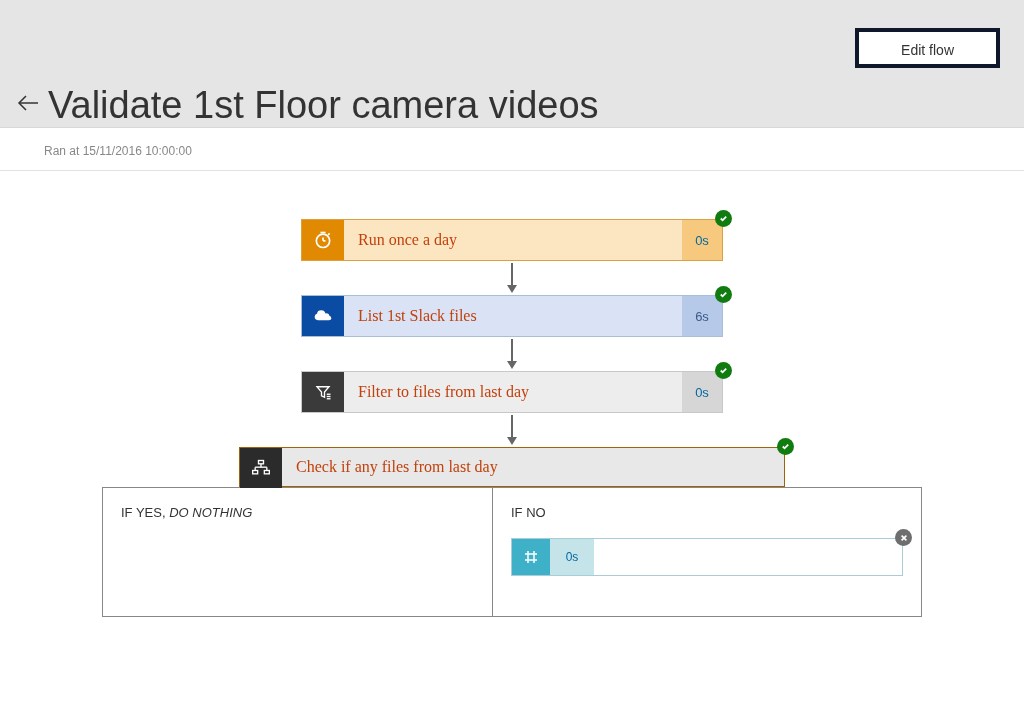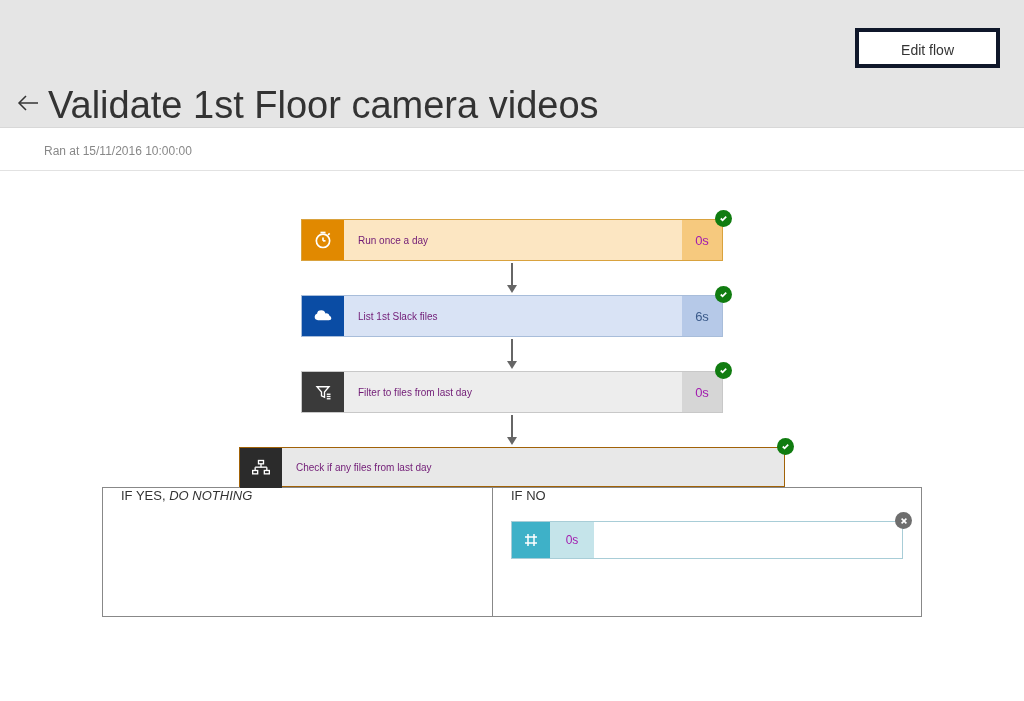--- a/index.html
+++ b/index.html
@@ -39,25 +39,25 @@
   .canvas { padding-top: 48px; }
   .step-wrap { position: relative; width: 422px; margin: 0 auto; }
   .step { display: flex; height: 42px; border: 1px solid #ccc; position: relative; }
   .step-icon {
     width: 42px; height: 40px;
     display: flex; align-items: center; justify-content: center;
     flex-shrink: 0;
   }
   .step-body {
     flex: 1; display: flex; align-items: center;
-    padding-left: 14px; font-size: 10px; color: #701a75;
+    padding-left: 14px; font-size: 16px; color: #c2410c; font-family: Liberation Serif, serif;
   }
   .step-dur {
     width: 40px; display: flex; align-items: center; justify-content: center;
-    font-size: 13px; color: #a21caf;
+    font-size: 13px; color: #0369a1;
   }
   .badge {
     position: absolute; top: -9px; right: -9px;
     width: 17px; height: 17px; border-radius: 50%;
     background: #107c10; display: flex; align-items: center; justify-content: center;
   }
   .badge svg { width: 9px; height: 9px; }
   .arrow { display: flex; justify-content: center; margin: 2px 0; }
   .arrow svg { width: 16px; height: 30px; }
   
@@ -75,21 +75,21 @@
   .s3.step { border-color: #c8c8c8; }
   .cond-wrap { position: relative; width: 546px; margin: 0 auto; }
   .cond-head { display: flex; height: 40px; background: #e8e8e8; border: 1px solid #a16207; position: relative; }
   .cond-head .step-icon { background: #2b2b2b; }
   .cond-head .step-body { background: #e8e8e8; }
   .branches {
     width: 820px; margin: 0 auto;
     display: flex; border: 1px solid #888; border-top: 1px solid #888;
     min-height: 130px;
   }
-  .branch { flex: 1; padding: 0 18px; position: relative; }
+  .branch { flex: 1; padding: 17px 18px; position: relative; }
   .branch:first-child { border-right: 1px solid #888; }
   .branch-label { font-size: 13px; color: #333; margin-bottom: 18px; }
   .branch-label i { font-style: italic; }
   .sub-step-wrap { position: relative; width: 392px; margin-top: 4px; }
   .sub-step { display: flex; height: 38px; border: 1px solid #a8cdd7; }
   .sub-step .step-icon { background: #3eb1c8; height: 36px; width: 38px; }
   .sub-step .step-body { background: #def0f3; }
   .sub-step .step-dur  { background: #c5e4ea; width: 44px; font-size:12px; }
   .badge-x {
     position: absolute; top: -9px; right: -9px;

